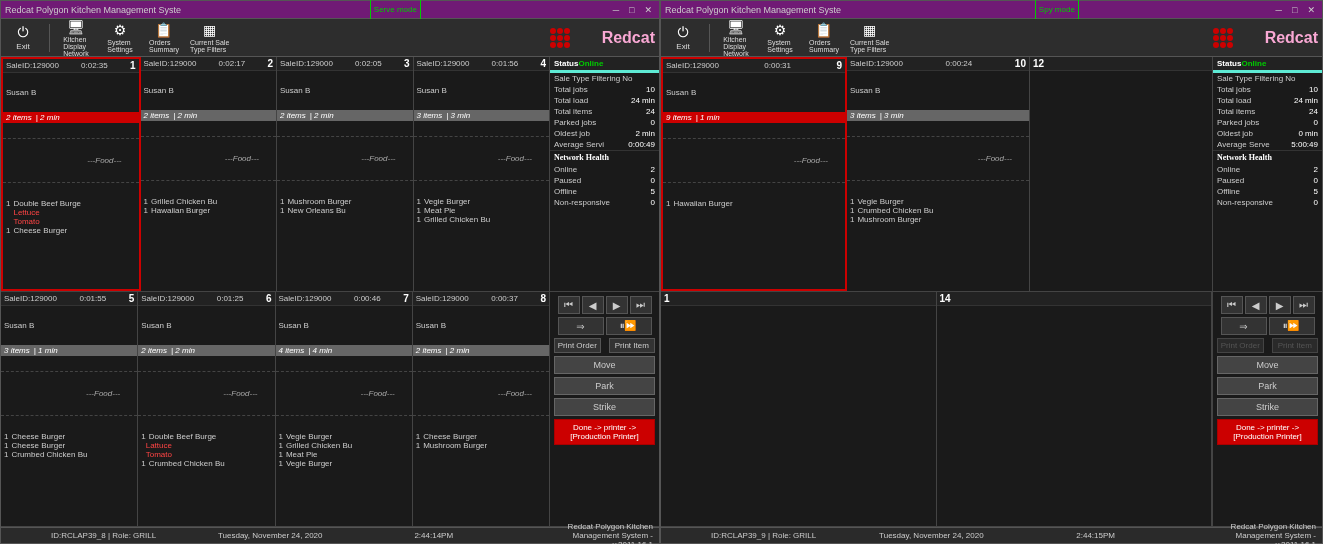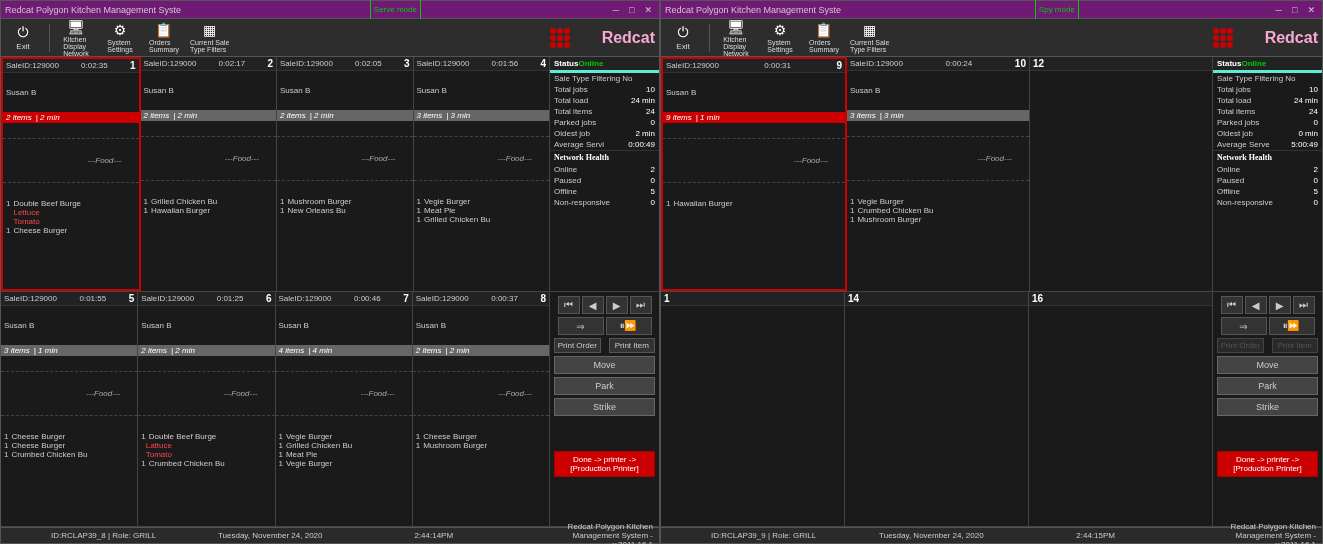--- a/index.html
+++ b/index.html
@@ -277,21 +277,20 @@
     }
     .ctrl-btn-done {
       background: #cc0000;
       border: 1px solid #aa0000;
       color: #fff;
       font-size: 8px;
       padding: 3px 4px;
       cursor: pointer;
       text-align: center;
       width: 100%;
-      margin-top: 32px;
     }
     .ctrl-btn-disabled {
       background: #2a2a2a;
       border: 1px solid #444;
       color: #555;
       font-size: 8px;
       padding: 2px 2px;
       cursor: default;
       text-align: center;
       flex: 1;
@@ -860,25 +859,20 @@
           </div>
         </div>
 
         <div class="ticket empty-ticket">
           <div class="ticket-header">
             <span class="ticket-num">14</span>
           </div>
         </div>
 
 
-        <div class="ticket empty-ticket" style="border-right:none;">
-          <div class="ticket-header">
-            <span class="ticket-num">16</span>
-          </div>
-        </div>
 
         <div class="status-panel" style="display:flex;flex-direction:column;gap:3px;padding:4px;width:110px;">
           <div class="nav-row">
             <div class="nav-btn">⏮</div>
             <div class="nav-btn">◀</div>
             <div class="nav-btn">▶</div>
             <div class="nav-btn">⏭</div>
           </div>
           <div class="nav-row">
             <div class="nav-btn" style="width:46px;">⇒</div>

